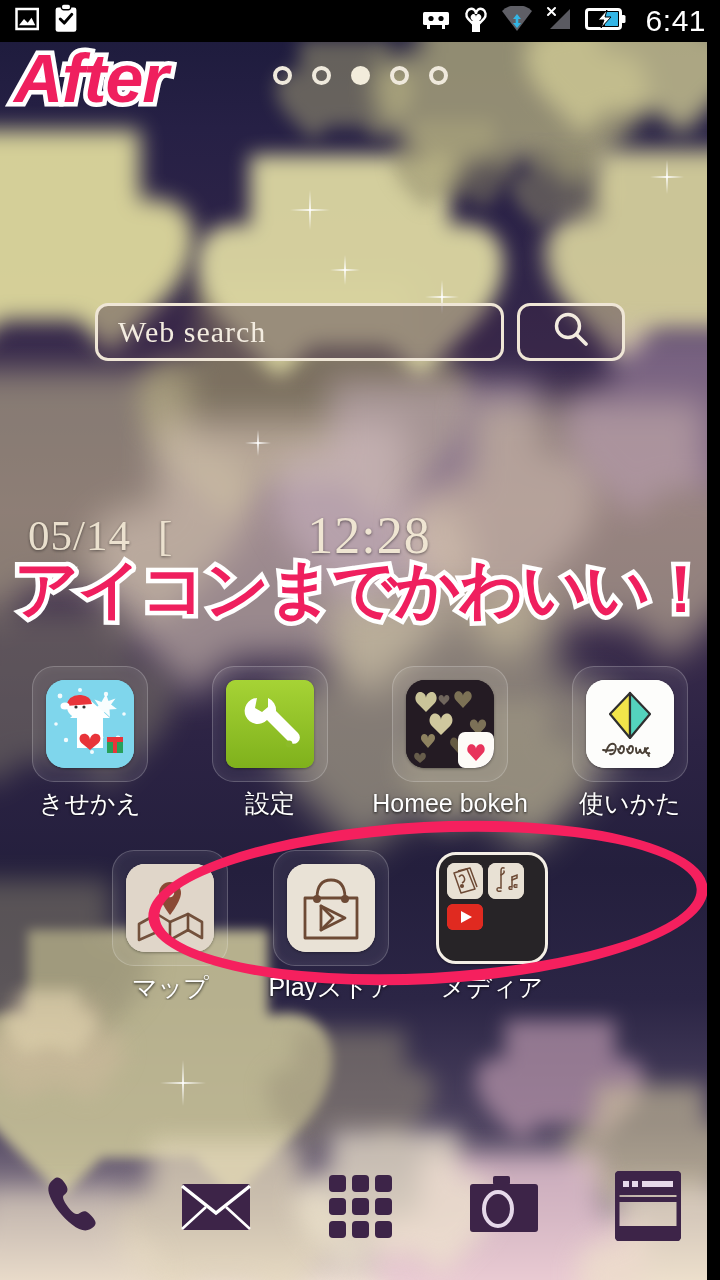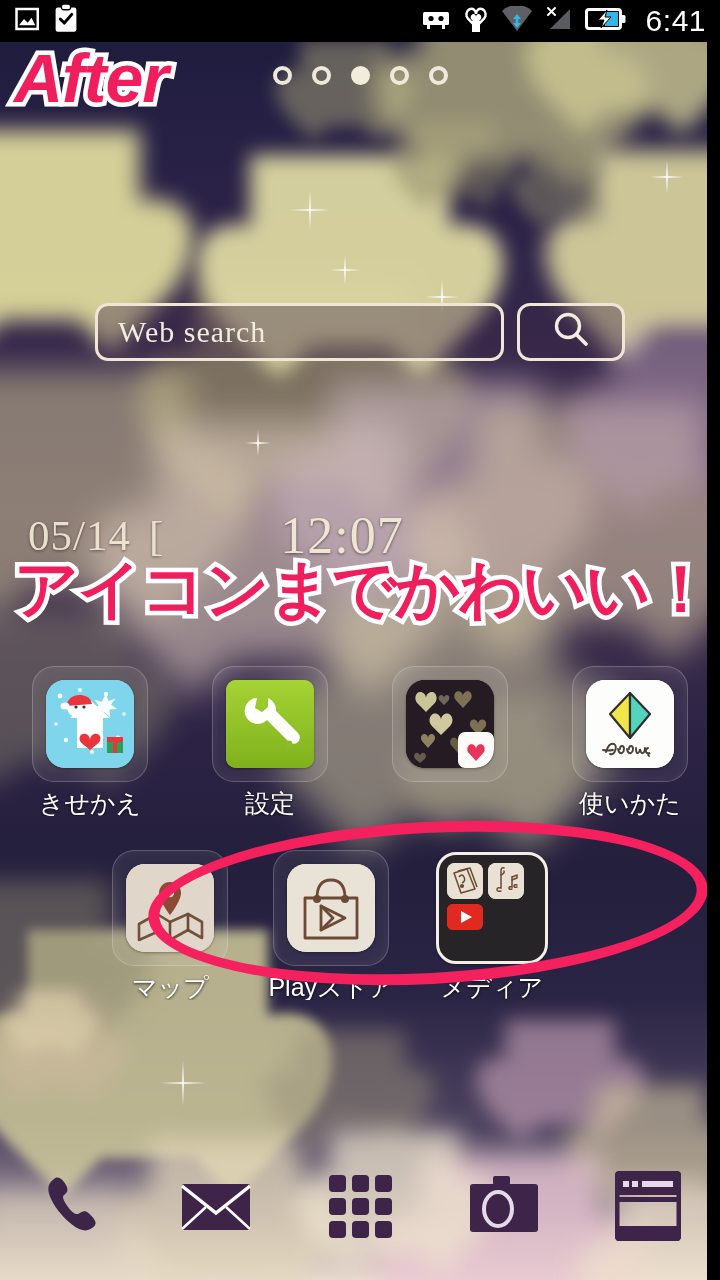--- a/index.html
+++ b/index.html
@@ -98,21 +98,21 @@
   }
   .searchbtn{
     width:108px; border:3px solid #efe6d6; border-radius:13px;
     background:rgba(60,38,70,.40);
     display:flex; align-items:center; justify-content:center;
   }
 
   
   #clockwidget{
     position:absolute; left:28px; top:495px; width:620px; height:80px;
-    display:flex; align-items:center; gap:18px; z-index:20;
+    display:flex; align-items:center; gap:27px; z-index:20;
     color:#efe5d2; font-family:"Liberation Serif", serif;
     text-shadow:0 1px 3px rgba(0,0,0,.5);
   }
   .cw-date{ font-size:43px; letter-spacing:1px; opacity:.95; }
   .cw-time{ font-size:52px; letter-spacing:1px; }
 
   
   .approw{ position:absolute; left:0; width:720px; z-index:28;
     display:flex; }
   .appcell{ width:180px; display:flex; flex-direction:column; align-items:center; }
@@ -302,21 +302,21 @@
           <line x1="27.5" y1="26.5" x2="37" y2="36" stroke="#f3ece0" stroke-width="3.8" stroke-linecap="round"></line>
         </svg>
       </span>
     </div>
   </div>
 
   <div id="clockwidget">
     <span class="cw-date">05/14</span>
     <span class="cw-date">[</span>
     <span style="width:80px"></span>
-    <span class="cw-time">12:07</span>
+    <span class="cw-time">12:28</span>
   </div>
 
   <div class="approw" style="top:666px;">
 
     <div class="appcell">
       <div class="appframe">
         <div class="appicon ic-theme">
           <svg width="88" height="88" viewBox="0 0 88 88">
             <rect width="88" height="88" fill="#7fd6ec"></rect>
             <g fill="#fff" opacity=".9">
@@ -379,20 +379,21 @@
               <path d="M22 58c0-3.4 -4-5.2 -6-3 -1.6 1.9 -1.3 4.8 .4 6.5L22 68l5.6-6.5c1.7-1.7 2-4.6 .4-6.5C26 52.8 22 54.6 22 58z" fill="#cbbf84" opacity=".75"></path>
               <path d="M52 62c0-3.8 -4.5-5.8 -6.7-3.3 -1.8 2.1 -1.5 5.4 .4 7.3L52 73l6.3-7c1.9-1.9 2.2-5.2 .4-7.3C56.5 56.2 52 58.2 52 62z" fill="#9b8f5f" opacity=".65"></path>
               <path d="M38 18c0-2.6 -3-4 -4.6-2.3 -1.2 1.4 -1 3.6 .3 5L38 25l4.3-4.3c1.3-1.4 1.5-3.6 .3-5C41 14 38 15.4 38 18z" fill="#d9ceab" opacity=".5"></path>
               <path d="M14 76c0-2.8 -3.3-4.3 -5-2.5 -1.3 1.6 -1.1 4 .3 5.4L14 83l4.7-4.1c1.4-1.4 1.6-3.8 .3-5.4C17 71.7 14 73.2 14 76z" fill="#b4a97a" opacity=".55"></path>
             </g>
             <rect x="52" y="52" width="36" height="36" rx="7" fill="#fdfbf7"></rect>
             <path d="M70 69c0-4.2 -5-6.4 -7.4-3.6 -2 2.3 -1.6 5.9 .4 7.9L70 81l7-7.7c2-2 2.4-5.6 .4-7.9C75 62.6 70 64.8 70 69z" fill="#e8335b"></path>
           </svg>
         </div>
       </div>
+      <div class="applabel">Homee bokeh</div>
     </div>
 
     <div class="appcell">
       <div class="appframe">
         <div class="appicon ic-howto">
           <svg width="88" height="88" viewBox="0 0 88 88">
             <rect width="88" height="88" rx="14" fill="#fdfdfb"></rect>
             <path d="M44 13 L44 58 L24 34 Z" fill="#f2e54a" stroke="#2f2f2f" stroke-width="2.2" stroke-linejoin="round"></path>
             <path d="M44 13 L44 58 L64 34 Z" fill="#54d3bd" stroke="#2f2f2f" stroke-width="2.2" stroke-linejoin="round"></path>
             <g fill="none" stroke="#4a4036" stroke-width="1.9" stroke-linecap="round">

